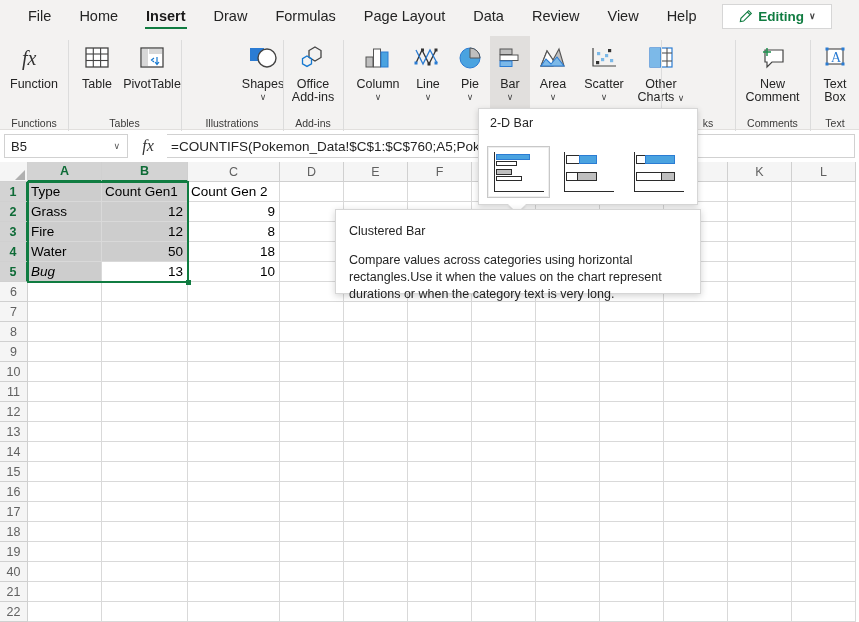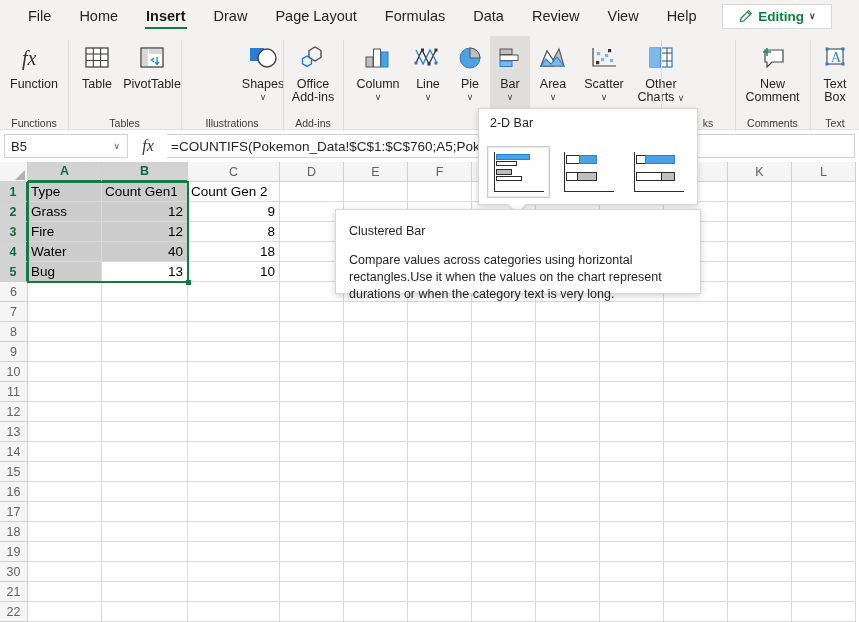--- a/index.html
+++ b/index.html
@@ -180,22 +180,22 @@
   }
 </style>
 </head>
 <body>
 
 <div id="tabbar">
   <div class="tab" style="margin-left:14px">File</div>
   <div class="tab">Home</div>
   <div class="tab active">Insert</div>
   <div class="tab">Draw</div>
+  <div class="tab">Formulas</div>
   <div class="tab">Page Layout</div>
-  <div class="tab">Formulas</div>
   <div class="tab">Data</div>
   <div class="tab">Review</div>
   <div class="tab">View</div>
   <div class="tab">Help</div>
 
   <div id="editing-btn">
     <span style="display:flex">
       <svg width="15" height="15" viewBox="0 0 16 16">
           <path d="M11.3 1.8l2.9 2.9-8.2 8.2-3.5.6.6-3.5z" fill="none" stroke="#107c41" stroke-width="1.2"></path>
           <path d="M9.9 3.2l2.9 2.9" stroke="#107c41" stroke-width="1.2"></path>
@@ -448,21 +448,21 @@
       <div class="rowhdr" style="top: 200px;">10</div>
       <div class="rowhdr" style="top: 220px;">11</div>
       <div class="rowhdr" style="top: 240px;">12</div>
       <div class="rowhdr" style="top: 260px;">13</div>
       <div class="rowhdr" style="top: 280px;">14</div>
       <div class="rowhdr" style="top: 300px;">15</div>
       <div class="rowhdr" style="top: 320px;">16</div>
       <div class="rowhdr" style="top: 340px;">17</div>
       <div class="rowhdr" style="top: 360px;">18</div>
       <div class="rowhdr" style="top: 380px;">19</div>
-      <div class="rowhdr" style="top: 400px;">30</div>
+      <div class="rowhdr" style="top: 400px;">40</div>
       <div class="rowhdr" style="top: 420px;">21</div>
       <div class="rowhdr" style="top: 440px;">22</div>
     </div>
   <div id="cells">
       <div class="cell shaded left" style="left: 28px; top: 20px; width: 74px;">Type</div>
       <div class="cell shaded left" style="left: 102px; top: 20px; width: 86px;">Count Gen1</div>
       <div class="cell left" style="left: 188px; top: 20px; width: 92px;">Count Gen 2</div>
       <div class="cell right" style="left: 280px; top: 20px; width: 64px;"></div>
       <div class="cell right" style="left: 344px; top: 20px; width: 64px;"></div>
       <div class="cell right" style="left: 408px; top: 20px; width: 64px;"></div>
@@ -490,32 +490,32 @@
       <div class="cell right" style="left: 280px; top: 60px; width: 64px;"></div>
       <div class="cell right" style="left: 344px; top: 60px; width: 64px;"></div>
       <div class="cell right" style="left: 408px; top: 60px; width: 64px;"></div>
       <div class="cell right" style="left: 472px; top: 60px; width: 64px;"></div>
       <div class="cell right" style="left: 536px; top: 60px; width: 64px;"></div>
       <div class="cell right" style="left: 600px; top: 60px; width: 64px;"></div>
       <div class="cell right" style="left: 664px; top: 60px; width: 64px;"></div>
       <div class="cell right" style="left: 728px; top: 60px; width: 64px;"></div>
       <div class="cell right" style="left: 792px; top: 60px; width: 64px;"></div>
       <div class="cell shaded left" style="left: 28px; top: 80px; width: 74px;">Water</div>
-      <div class="cell shaded right" style="left: 102px; top: 80px; width: 86px;">40</div>
+      <div class="cell shaded right" style="left: 102px; top: 80px; width: 86px;">50</div>
       <div class="cell right" style="left: 188px; top: 80px; width: 92px;">18</div>
       <div class="cell right" style="left: 280px; top: 80px; width: 64px;"></div>
       <div class="cell right" style="left: 344px; top: 80px; width: 64px;"></div>
       <div class="cell right" style="left: 408px; top: 80px; width: 64px;"></div>
       <div class="cell right" style="left: 472px; top: 80px; width: 64px;"></div>
       <div class="cell right" style="left: 536px; top: 80px; width: 64px;"></div>
       <div class="cell right" style="left: 600px; top: 80px; width: 64px;"></div>
       <div class="cell right" style="left: 664px; top: 80px; width: 64px;"></div>
       <div class="cell right" style="left: 728px; top: 80px; width: 64px;"></div>
       <div class="cell right" style="left: 792px; top: 80px; width: 64px;"></div>
-      <div class="cell shaded left" style="left: 28px; top: 100px; width: 74px;">Bug</div>
+      <div class="cell shaded left" style="left: 28px; top: 100px; width: 74px; font-style: italic;">Bug</div>
       <div class="cell right" style="left: 102px; top: 100px; width: 86px;">13</div>
       <div class="cell right" style="left: 188px; top: 100px; width: 92px;">10</div>
       <div class="cell right" style="left: 280px; top: 100px; width: 64px;"></div>
       <div class="cell right" style="left: 344px; top: 100px; width: 64px;"></div>
       <div class="cell right" style="left: 408px; top: 100px; width: 64px;"></div>
       <div class="cell right" style="left: 472px; top: 100px; width: 64px;"></div>
       <div class="cell right" style="left: 536px; top: 100px; width: 64px;"></div>
       <div class="cell right" style="left: 600px; top: 100px; width: 64px;"></div>
       <div class="cell right" style="left: 664px; top: 100px; width: 64px;"></div>
       <div class="cell right" style="left: 728px; top: 100px; width: 64px;"></div>

